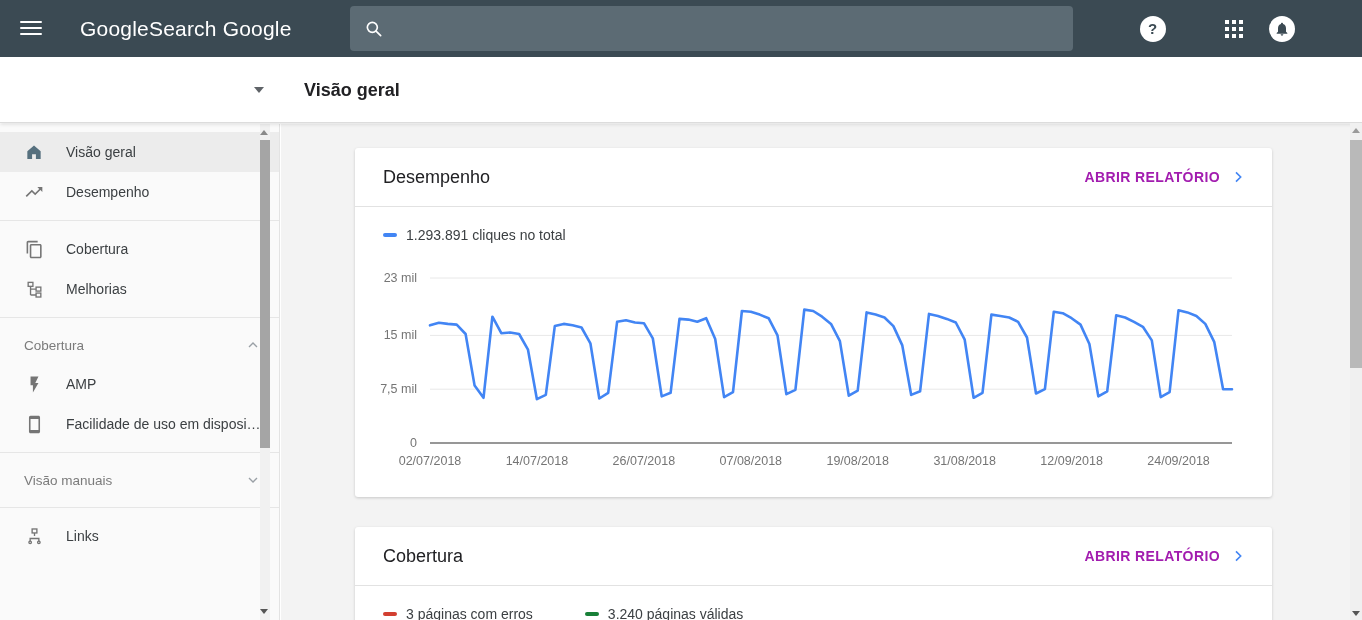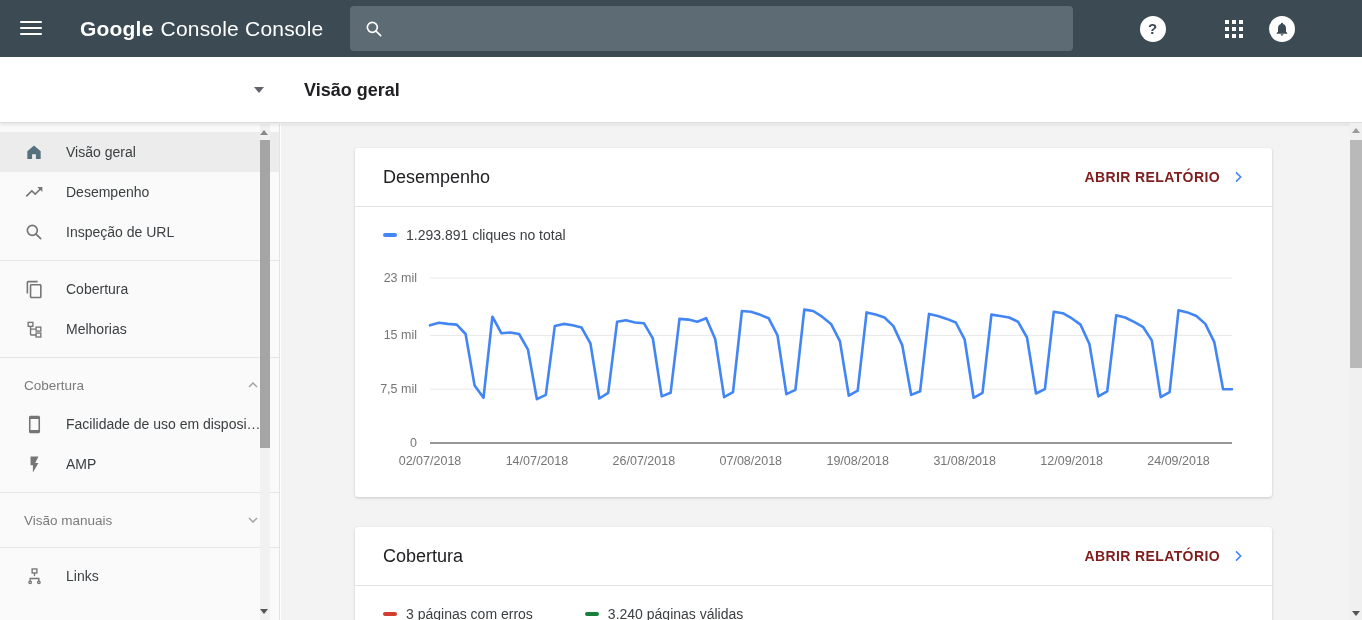--- a/index.html
+++ b/index.html
@@ -8,21 +8,21 @@
 
   
   .header { position:absolute; left:0; top:0; width:1362px; height:57px;
     background:#3b4a53; display:flex; align-items:center; z-index:20; }
   .hamburger { position:absolute; left:20px; top:18px; width:26px; height:20px;
     display:flex; flex-direction:column; justify-content:center; gap:4px; cursor:pointer;
     background:none; border:none; }
   .hamburger span { display:block; width:22px; height:2px; background:#fff; border-radius:1px; }
   .logo { position:absolute; left:80px; top:0; height:57px; display:flex; align-items:center;
     color:#fff; font-size:21px; letter-spacing:.2px; white-space:nowrap; }
-  .logo .g { font-weight:700; margin-right:7px; }
+  .logo .g { font-weight:400; }
   .logo .sc { font-weight:400; }
   .searchbox { position:absolute; left:350px; top:6px; width:723px; height:45px;
     background:#5c6b74; border-radius:4px; display:flex; align-items:center; padding:0 14px; }
   .searchbox input { flex:1; background:transparent; border:none; outline:none;
     color:#fff; font-size:15px; margin-left:12px; font-family:inherit; }
   .hdr-iconbtn { position:absolute; top:15px; width:27px; height:27px; border:none;
     background:none; cursor:pointer; display:flex; align-items:center; justify-content:center; }
   .circle-icon { width:26px; height:26px; border-radius:50%; background:#fff;
     display:flex; align-items:center; justify-content:center; color:#3b4a53;
     font-weight:700; font-size:15px; line-height:1; }
@@ -62,21 +62,21 @@
   
   .content { position:absolute; left:281px; top:124px; width:1081px; height:496px;
     background:#f3f3f3; overflow:hidden; }
   .card { position:absolute; left:74px; width:917px; background:#fff; border-radius:3px;
     box-shadow:0 1px 3px rgba(0,0,0,.18); }
   .card-perf { top:24px; height:349px; }
   .card-cov  { top:403px; height:210px; }
   .card-head { height:59px; display:flex; align-items:center; justify-content:space-between;
     padding:0 26px 0 28px; border-bottom:1px solid #e2e2e2; }
   .card-title { font-size:18px; font-weight:400; color:#212124; }
-  .open-report { display:flex; align-items:center; gap:10px; color:#7f1d1d; font-size:14px;
+  .open-report { display:flex; align-items:center; gap:10px; color:#a21caf; font-size:14px;
     font-weight:700; letter-spacing:.4px; cursor:pointer; background:none; border:none;
     font-family:inherit; }
   .legend-row { display:flex; align-items:center; gap:52px; padding:20px 0 0 28px; }
   .legend-item { display:flex; align-items:center; gap:9px; }
   .legend-dash { width:14px; height:4px; border-radius:2px; }
   .legend-label { font-size:14px; color:#3c4043; }
   #perf-chart { position:absolute; left:0; top:105px; }
 
   
   .main-sb-track { position:absolute; right:0; top:123px; width:12px; height:497px;
@@ -94,21 +94,21 @@
 <body>
 
 <div class="header">
   <button class="hamburger">
     <span></span>
       <span></span>
       <span></span>
   </button>
   <div class="logo">
     <span class="g">Google</span>
-    <span class="sc">Console Console</span>
+    <span class="sc">Search Google</span>
   </div>
   <div class="searchbox">
     <svg width="20" height="20" viewBox="0 0 24 24">
       <circle cx="10" cy="10" r="6" fill="none" stroke="#fff" stroke-width="2"></circle>
       <line x1="14.8" y1="14.8" x2="20" y2="20" stroke="#fff" stroke-width="2" stroke-linecap="round"></line>
     </svg>
     <input type="text" aria-label="search" value="" style="">
   </div>
   <button class="hdr-iconbtn" style="left:1139px">
     <span class="circle-icon">
@@ -158,29 +158,20 @@
       <span>Visão geral</span>
     </div>
     <div class="nav-item">
       <span class="nicon">
         <svg width="20" height="20" viewBox="0 0 24 24">
             <path fill="#757575" d="M16 6l2.29 2.29-4.88 4.88-4-4L2 16.59 3.41 18l6-6 4 4 6.3-6.29L22 12V6z"></path>
           </svg>
       </span>
       <span>Desempenho</span>
     </div>
-    <div class="nav-item">
-      <span class="nicon">
-        <svg width="20" height="20" viewBox="0 0 24 24">
-          <circle cx="10" cy="10" r="6" fill="none" stroke="#757575" stroke-width="2"></circle>
-          <line x1="14.8" y1="14.8" x2="20" y2="20" stroke="#757575" stroke-width="2" stroke-linecap="round"></line>
-        </svg>
-      </span>
-      <span>Inspeção de URL</span>
-    </div>
 
     <div class="nav-div"></div>
 
     <div class="nav-item">
       <span class="nicon">
         <svg width="19" height="19" viewBox="0 0 24 24">
             <path fill="#757575" d="M16 1H4c-1.1 0-2 .9-2 2v14h2V3h12V1zm3 4H8c-1.1 0-2 .9-2 2v14c0 1.1.9 2 2 2h11c1.1 0 2-.9 2-2V7c0-1.1-.9-2-2-2zm0 16H8V7h11v14z"></path>
           </svg>
       </span>
       <span>Cobertura</span>
@@ -201,32 +192,32 @@
 
     <div class="nav-section">
       <span>Cobertura</span>
       <svg width="16" height="16" viewBox="0 0 24 24">
         <polyline points="6,15 12,9 18,15" fill="none" stroke="#9aa0a6" stroke-width="2"></polyline>
       </svg>
     </div>
     <div class="nav-item">
       <span class="nicon">
         <svg width="19" height="19" viewBox="0 0 24 24">
+            <path fill="#757575" d="M7 2v11h3v9l7-12h-4l4-8z"></path>
+          </svg>
+      </span>
+      <span>AMP</span>
+    </div>
+    <div class="nav-item">
+      <span class="nicon">
+        <svg width="19" height="19" viewBox="0 0 24 24">
             <path fill="#757575" d="M17 1.01 7 1c-1.1 0-2 .9-2 2v18c0 1.1.9 2 2 2h10c1.1 0 2-.9 2-2V3c0-1.1-.9-1.99-2-1.99zM17 19H7V5h10v14z"></path>
           </svg>
       </span>
       <span>Facilidade de uso em disposi…</span>
-    </div>
-    <div class="nav-item">
-      <span class="nicon">
-        <svg width="19" height="19" viewBox="0 0 24 24">
-            <path fill="#757575" d="M7 2v11h3v9l7-12h-4l4-8z"></path>
-          </svg>
-      </span>
-      <span>AMP</span>
     </div>
 
     <div class="nav-div"></div>
 
     <div class="nav-section">
       <span>Visão manuais</span>
       <svg width="16" height="16" viewBox="0 0 24 24">
         <polyline points="6,9 12,15 18,9" fill="none" stroke="#9aa0a6" stroke-width="2"></polyline>
       </svg>
     </div>

